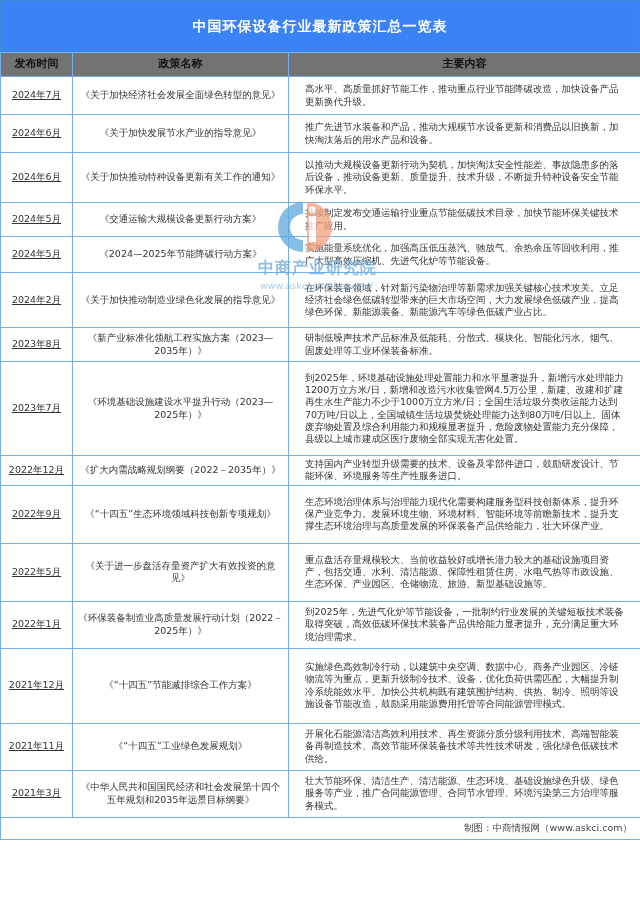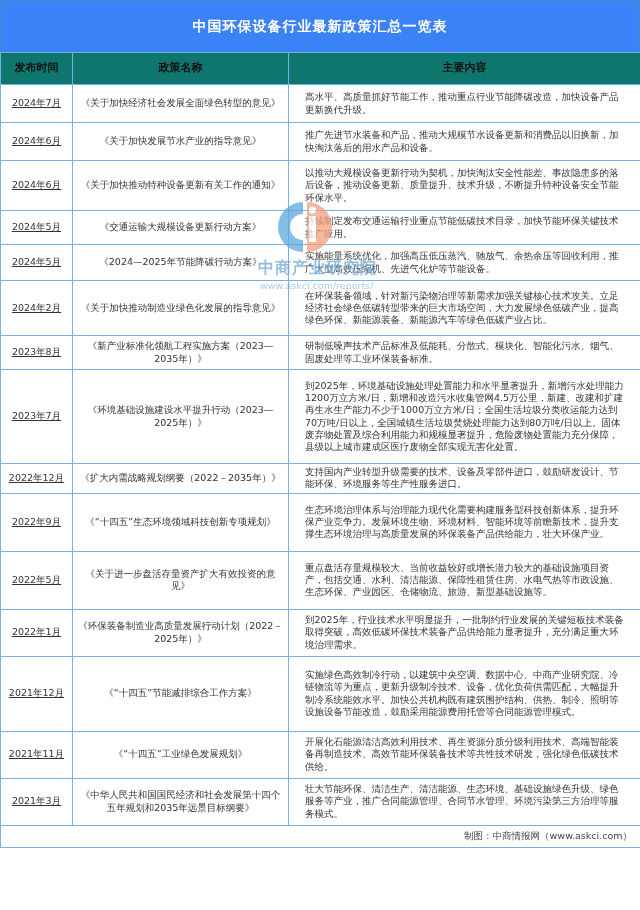--- a/index.html
+++ b/index.html
@@ -11,21 +11,21 @@
       font-family: "DejaVu Serif", "Liberation Serif", serif;
       font-size: 14px; font-weight: bold; letter-spacing: 1px;
       border-top: 1px solid #3a8fd6; border-left: 1px solid #3a8fd6; border-right: 1px solid #3a8fd6;
     }
     table { width: 640px; border-collapse: collapse; table-layout: fixed; }
     col.c1 { width: 72px; }
     col.c2 { width: 216px; }
     col.c3 { width: 352px; }
     th, td { border: 1px solid #6fb1e8; font-size: 9.5px; line-height: 12.3px; vertical-align: middle; }
     thead th {
-      background: #0f766e; font-weight: bold; font-size: 11px; height: 32px; text-align: center; color: #111;
+      background: #737373; font-weight: bold; font-size: 11px; height: 24px; text-align: center; color: #111;
     }
     td.date { text-align: center; color: #333; font-size: 9.5px; text-decoration: underline; }
     td.name { text-align: center; color: #333; padding: 0 4px; }
     td.content { text-align: left; padding: 2px 16px; color: #333; }
     .footer-row td { height: 22px; text-align: right; padding-right: 8px; font-size: 9.5px; color: #444; border-bottom: 1px solid #6fb1e8; }
     .watermark {
       position: absolute; left: 258px; top: 196px; width: 150px; height: 110px; pointer-events: none; opacity: 0.75;
     }
     .watermark .ring {
       position: absolute; left: 14px; top: 0; width: 62px; height: 62px;
@@ -103,26 +103,26 @@
         <td class="content">生态环境治理体系与治理能力现代化需要构建服务型科技创新体系，提升环保产业竞争力。发展环境生物、环境材料、智能环境等前瞻新技术，提升支撑生态环境治理与高质量发展的环保装备产品供给能力，壮大环保产业。</td>
       </tr>
       <tr style="height: 58px;">
         <td class="date">2022年5月</td>
         <td class="name">《关于进一步盘活存量资产扩大有效投资的意见》</td>
         <td class="content">重点盘活存量规模较大、当前收益较好或增长潜力较大的基础设施项目资产，包括交通、水利、清洁能源、保障性租赁住房、水电气热等市政设施、生态环保、产业园区、仓储物流、旅游、新型基础设施等。</td>
       </tr>
       <tr style="height: 47px;">
         <td class="date">2022年1月</td>
         <td class="name">《环保装备制造业高质量发展行动计划（2022－2025年）》</td>
-        <td class="content">到2025年，行业技术水平明显提升，一批制约行业发展的关键短板技术装备取得突破，高效低碳环保技术装备产品供给能力显著提升，充分满足重大环境治理需求。</td>
+        <td class="content">到2025年，先进气化炉等节能设备，一批制约行业发展的关键短板技术装备取得突破，高效低碳环保技术装备产品供给能力显著提升，充分满足重大环境治理需求。</td>
       </tr>
       <tr style="height: 75px;">
         <td class="date">2021年12月</td>
         <td class="name">《“十四五”节能减排综合工作方案》</td>
-        <td class="content">实施绿色高效制冷行动，以建筑中央空调、数据中心、中商产业研究院、冷链物流等为重点，更新升级制冷技术、设备，优化负荷供需匹配，大幅提升制冷系统能效水平。加快公共机构既有建筑围护结构、供热、制冷、照明等设施设备节能改造，鼓励采用能源费用托管等合同能源管理模式。</td>
+        <td class="content">实施绿色高效制冷行动，以建筑中央空调、数据中心、商务产业园区、冷链物流等为重点，更新升级制冷技术、设备，优化负荷供需匹配，大幅提升制冷系统能效水平。加快公共机构既有建筑围护结构、供热、制冷、照明等设施设备节能改造，鼓励采用能源费用托管等合同能源管理模式。</td>
       </tr>
       <tr style="height: 47px;">
         <td class="date">2021年11月</td>
         <td class="name">《“十四五”工业绿色发展规划》</td>
         <td class="content">开展化石能源清洁高效利用技术、再生资源分质分级利用技术、高端智能装备再制造技术、高效节能环保装备技术等共性技术研发，强化绿色低碳技术供给。</td>
       </tr>
       <tr style="height: 47px;">
         <td class="date">2021年3月</td>
         <td class="name">《中华人民共和国国民经济和社会发展第十四个五年规划和2035年远景目标纲要》</td>
         <td class="content">壮大节能环保、清洁生产、清洁能源、生态环境、基础设施绿色升级、绿色服务等产业，推广合同能源管理、合同节水管理、环境污染第三方治理等服务模式。</td>

